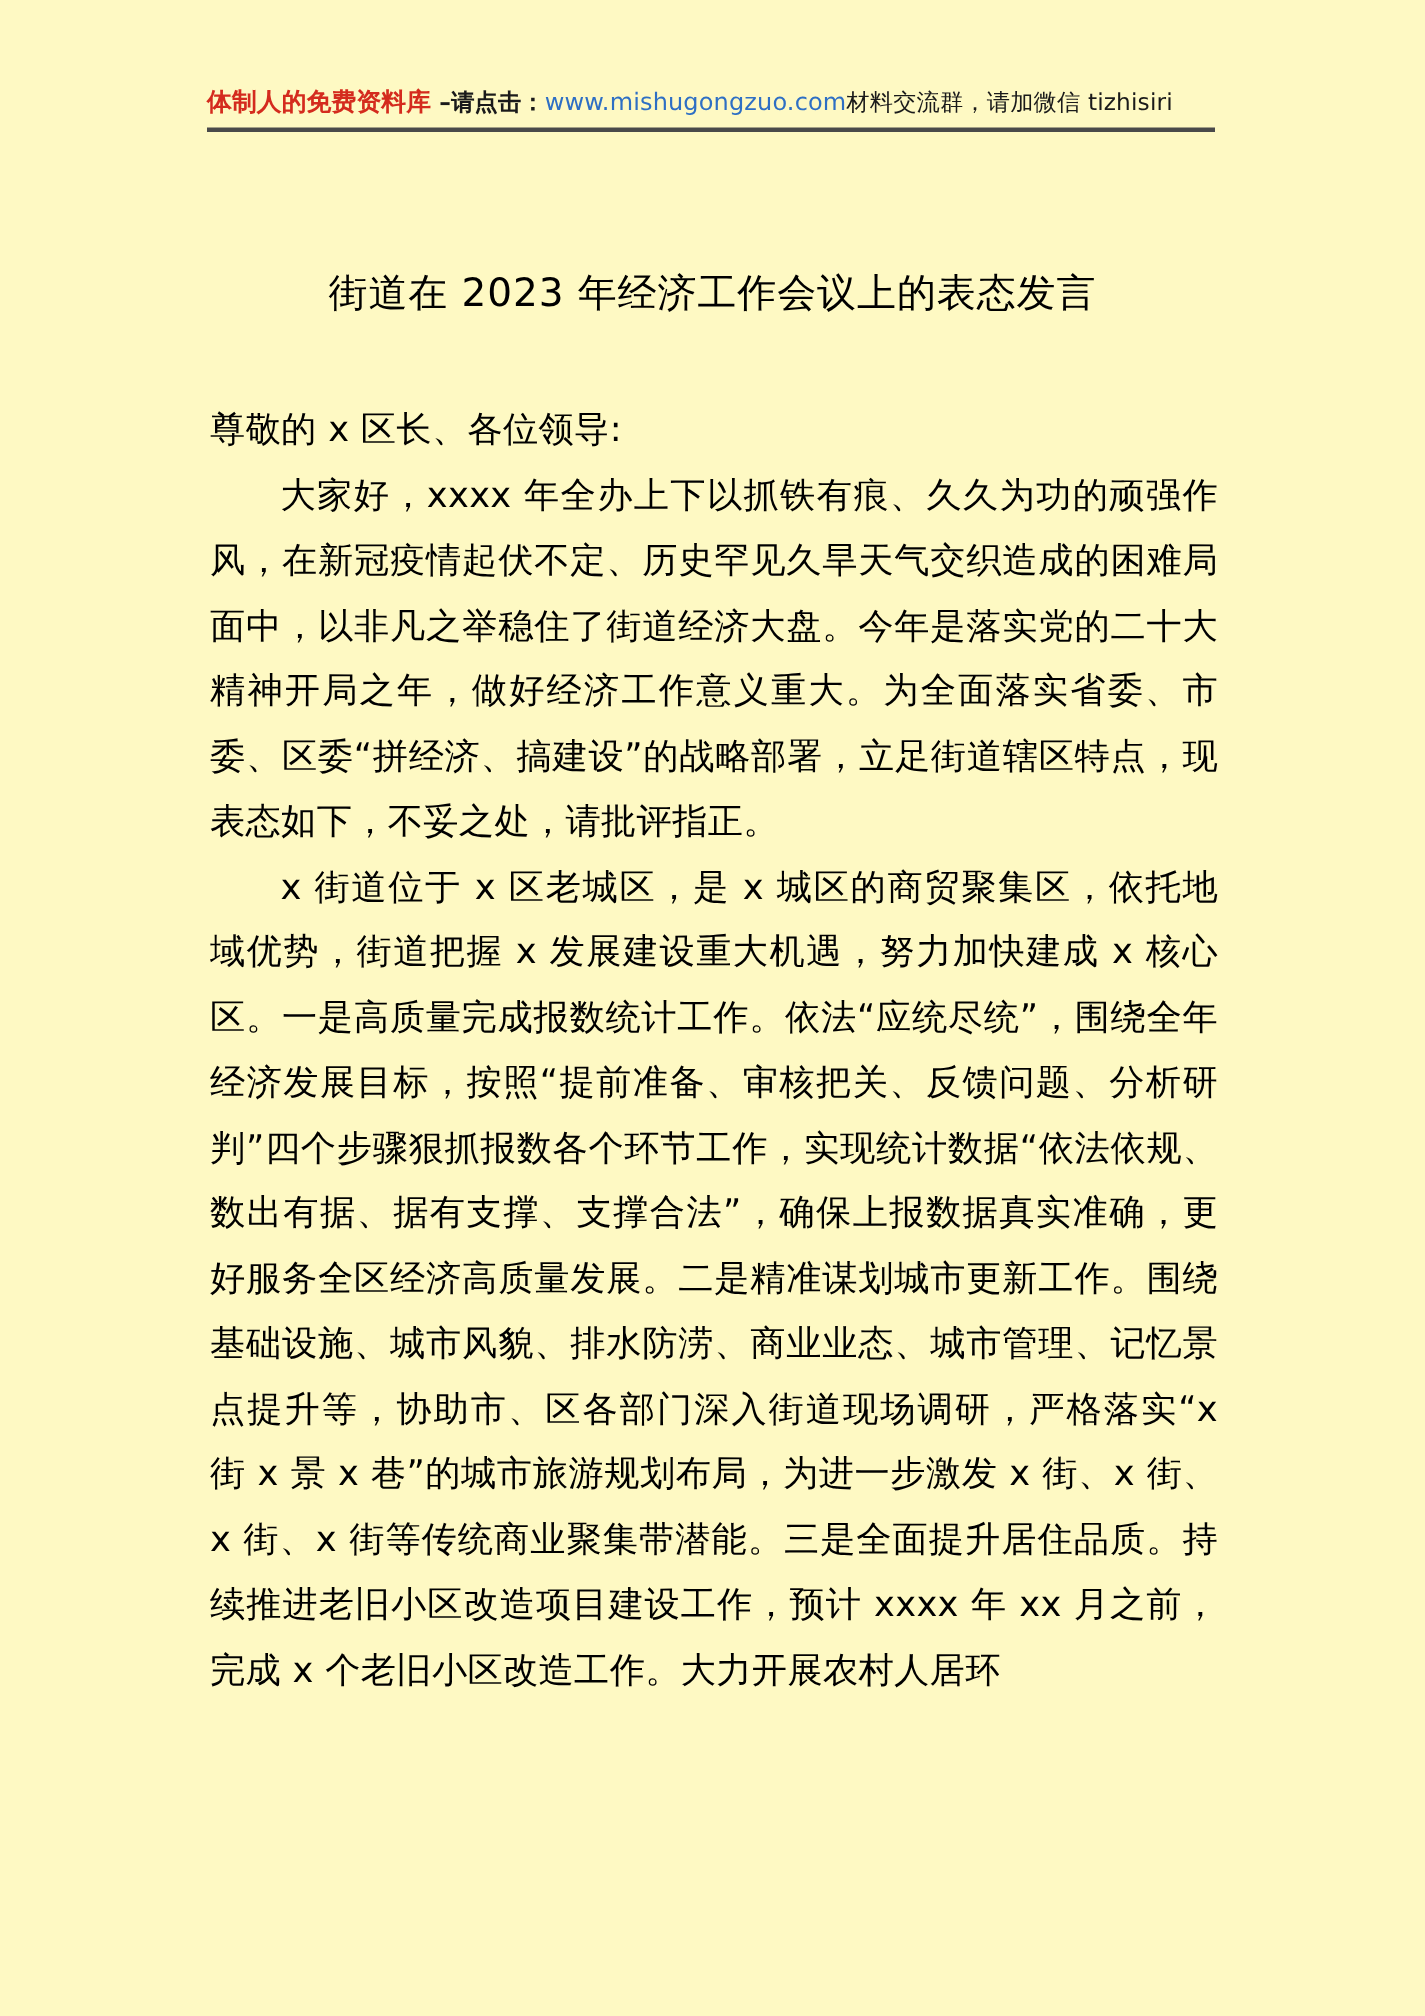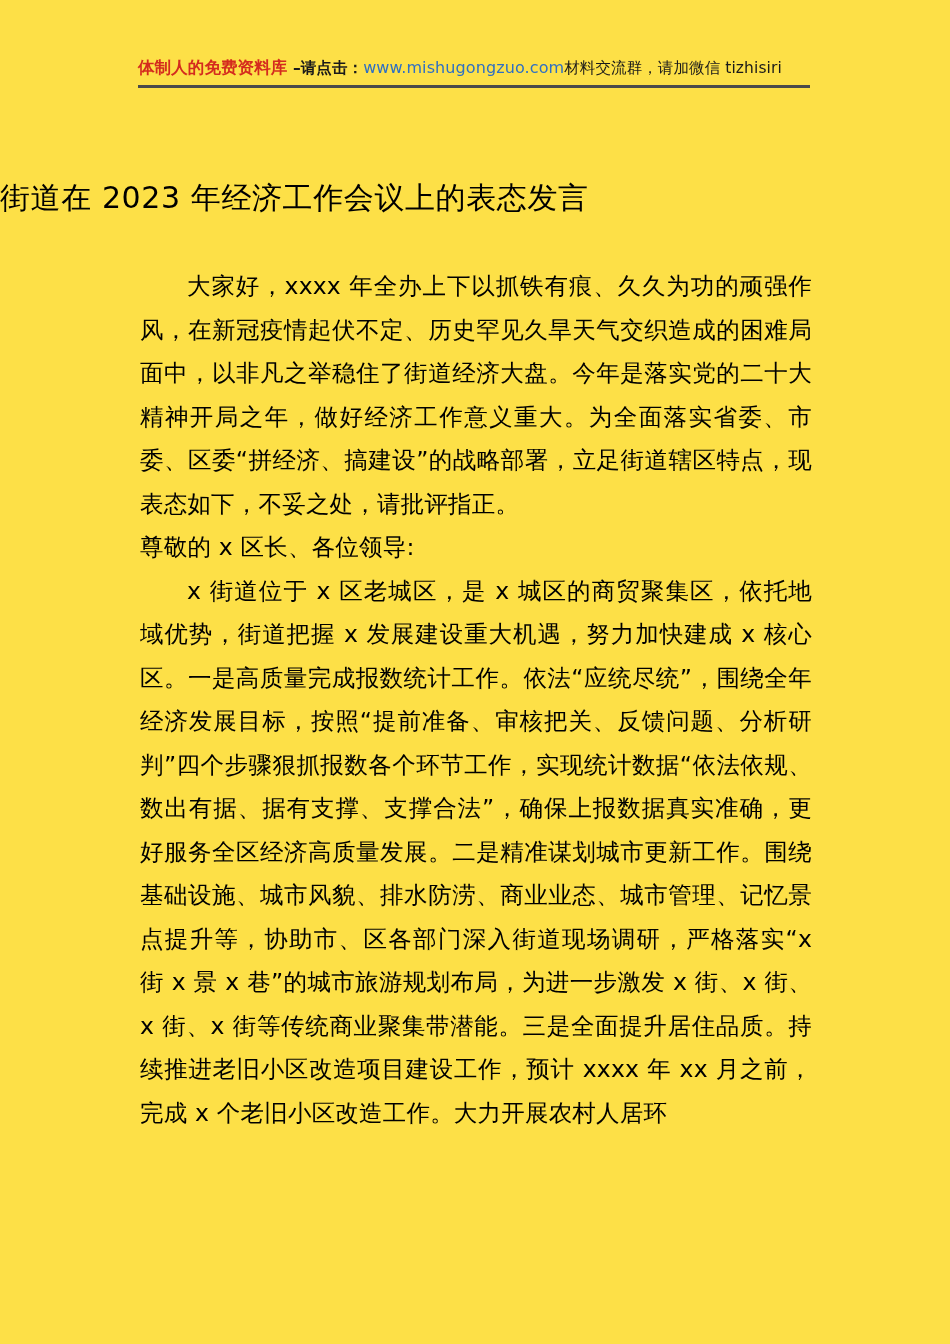--- a/index.html
+++ b/index.html
@@ -8,21 +8,21 @@
     background: #ffffff;
   }
   body {
     font-family: "DejaVu Sans", "Liberation Sans", sans-serif;
     color: #000000;
   }
   .page {
     position: relative;
     width: 950px;
     height: 1344px;
-    background: #fde047;
+    background: #fef9c3;
     overflow: hidden;
     box-sizing: border-box;
   }
 
   
   .promo-header {
     position: absolute;
     left: 138px;
     top: 57px;
     width: 672px;
@@ -53,21 +53,22 @@
     font-weight: 400;
     font-size: 15.5px;
   }
 
   
   .doc-title {
     position: absolute;
     left: 0;
     right: 0;
     top: 178px;
-    font-size: 30px;
+    text-align: center;
+    font-size: 26px;
     font-weight: 500;
     letter-spacing: 0.6px;
     color: #000000;
   }
 
   .doc-body {
     position: absolute;
     left: 140px;
     top: 265px;
     width: 672px;
@@ -95,18 +96,18 @@
 
 <div class="page">
 
   <div class="promo-header">
     <span class="promo-brand">体制人的免费资料库</span><span class="promo-cta"> –请点击：</span><span class="promo-url">www.mishugongzuo.com</span><span class="promo-tail">材料交流群，请加微信 tizhisiri</span>
   </div>
 
   <div class="doc-title">街道在 2023 年经济工作会议上的表态发言</div>
 
   <div class="doc-body">
+    <p class="para salutation">尊敬的 x 区长、各位领导:</p>
     <p class="para indent">大家好，xxxx 年全办上下以抓铁有痕、久久为功的顽强作风，在新冠疫情起伏不定、历史罕见久旱天气交织造成的困难局面中，以非凡之举稳住了街道经济大盘。今年是落实党的二十大精神开局之年，做好经济工作意义重大。为全面落实省委、市委、区委“拼经济、搞建设”的战略部署，立足街道辖区特点，现表态如下，不妥之处，请批评指正。</p>
-    <p class="para salutation">尊敬的 x 区长、各位领导:</p>
     <p class="para indent">x 街道位于 x 区老城区，是 x 城区的商贸聚集区，依托地域优势，街道把握 x 发展建设重大机遇，努力加快建成 x 核心区。一是高质量完成报数统计工作。依法“应统尽统”，围绕全年经济发展目标，按照“提前准备、审核把关、反馈问题、分析研判”四个步骤狠抓报数各个环节工作，实现统计数据“依法依规、数出有据、据有支撑、支撑合法”，确保上报数据真实准确，更好服务全区经济高质量发展。二是精准谋划城市更新工作。围绕基础设施、城市风貌、排水防涝、商业业态、城市管理、记忆景点提升等，协助市、区各部门深入街道现场调研，严格落实“x 街 x 景 x 巷”的城市旅游规划布局，为进一步激发 x 街、x 街、x 街、x 街等传统商业聚集带潜能。三是全面提升居住品质。持续推进老旧小区改造项目建设工作，预计 xxxx 年 xx 月之前，完成 x 个老旧小区改造工作。大力开展农村人居环</p>
   </div>
 
 </div>
 
 </body></html>

